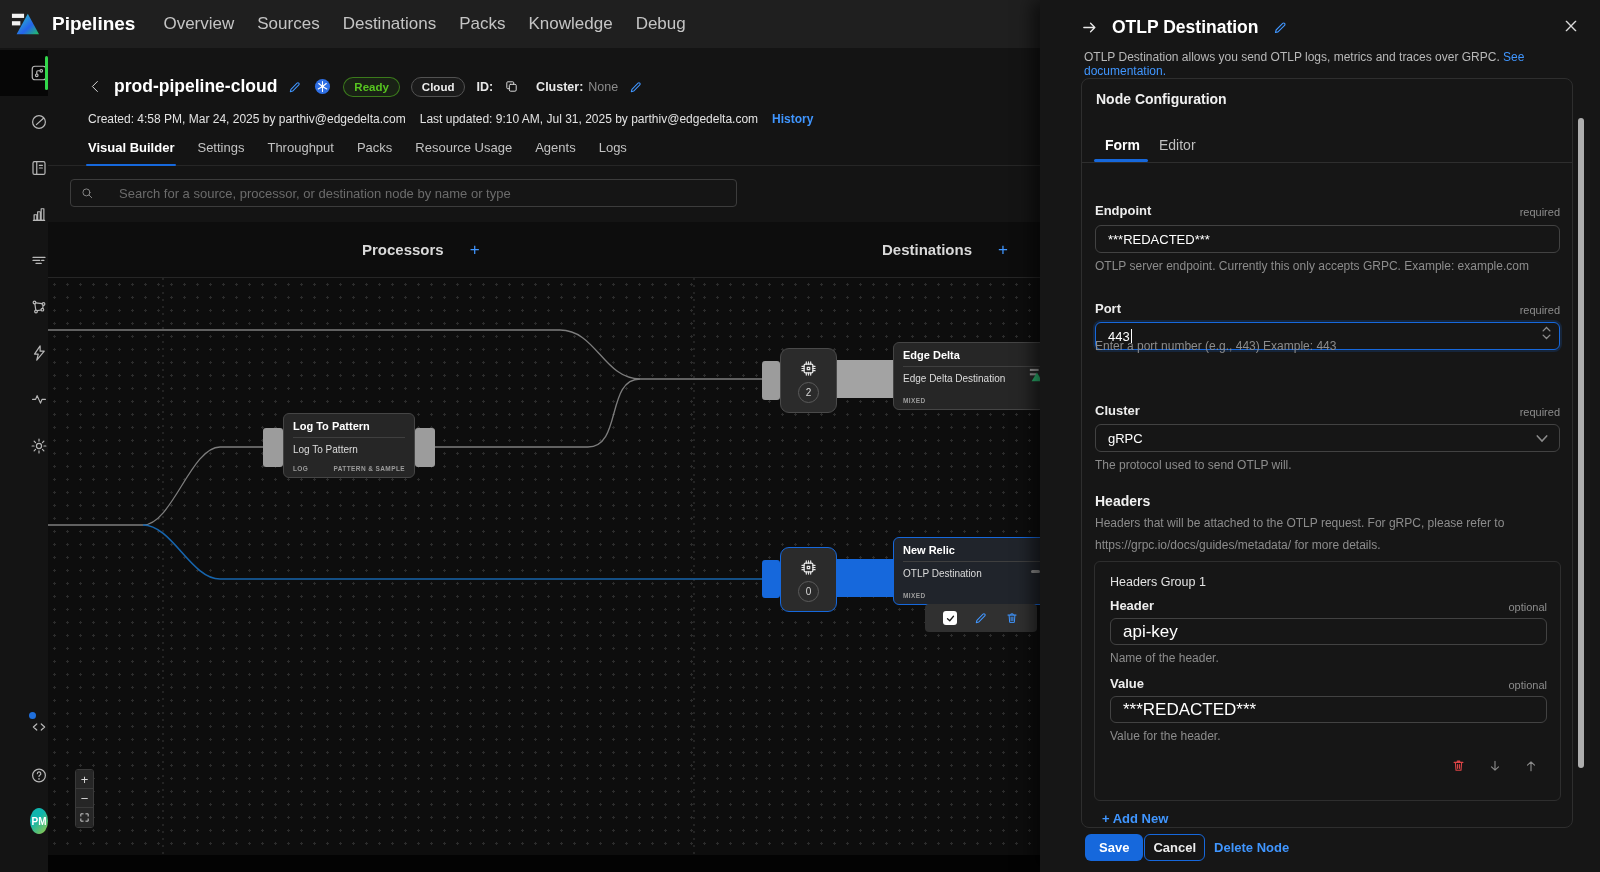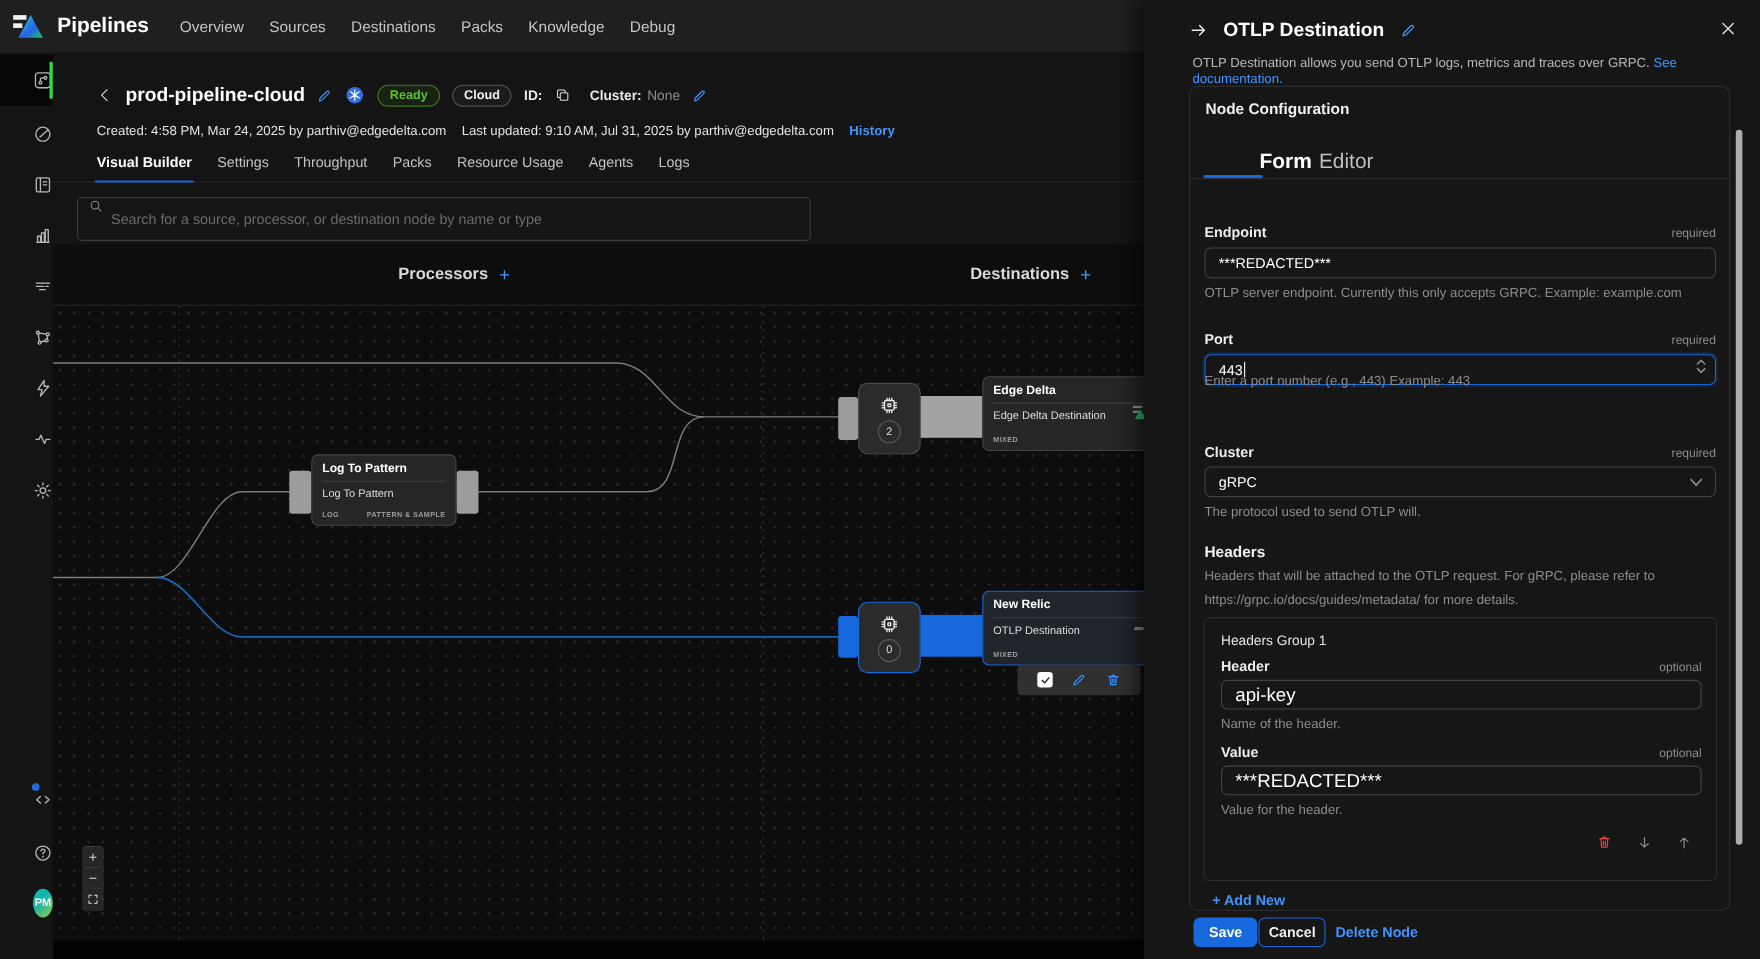--- a/index.html
+++ b/index.html
@@ -9,21 +9,21 @@
     background:#0d0d0d; font-family:"Liberation Sans", sans-serif; color:#e8e8e8;
   }
   .abs { position:absolute; }
   svg { display:block; }
   .icon { stroke:#b8b8b8; fill:none; stroke-width:1.6; stroke-linecap:round; stroke-linejoin:round; }
 
   
   .topnav { position:absolute; left:0; top:0; width:1040px; height:48px; background:#1f1f1f; display:flex; align-items:center; z-index:3; }
   .topnav .app-title { font-size:19px; font-weight:700; color:#fff; margin-left:16px; }
   .topnav .nav-items { display:flex; gap:23px; margin-left:28px; }
-  .topnav .nav-items span { font-size:14px; color:#c4c4c4; cursor:pointer; }
+  .topnav .nav-items span { font-size:17px; color:#c4c4c4; cursor:pointer; }
 
   
   .sidebar { position:absolute; left:0; top:48px; width:48px; height:824px; background:#141414; z-index:3; }
   .sb-item { position:absolute; left:0; width:48px; height:46px; display:flex; align-items:center; justify-content:center;padding-left:30px; }
   .sb-active { background:#060606; }
   .sb-green-bar { position:absolute; right:0; top:6px; width:3px; height:34px; background:#32d74b; border-radius:2px; }
   .avatar { width:26px; height:26px; border-radius:50%; background:linear-gradient(135deg,#0fb5ae 40%,#b5cc2e 110%); display:flex; align-items:center; justify-content:center; font-size:10px; font-weight:700; color:#fff; }
   .blue-dot { position:absolute; right:12px; top:8px; width:7px; height:7px; border-radius:50%; background:#1f6fdc; }
 
   
@@ -31,29 +31,29 @@
   .pipe-title { font-size:17.5px; font-weight:700; color:#fff; }
   .badge { height:20px; border-radius:10px; display:inline-flex; align-items:center; padding:0 10px; font-size:11.5px; font-weight:600; }
   .badge-ready { color:#57c520; border:1px solid rgba(87,197,32,.55); background:rgba(87,197,32,.08); }
   .badge-cloud { color:#ededed; border:1px solid #525252; background:rgba(255,255,255,.03); }
   .meta-line { font-size:12px; color:#e3e3e3; }
   .link { color:#4096ff; cursor:pointer; }
   .tabs-bar { position:absolute; left:0; top:92px; width:100%; height:26px; border-bottom:1px solid #262626; display:flex; gap:23px; padding-left:40px; }
   .tab { font-size:13px; color:#c2c2c2; padding-bottom:8px; position:relative; cursor:pointer; white-space:nowrap; }
   .tab.active { color:#fff; font-weight:700;text-align:center; }
   .tab.active::after { content:""; position:absolute; left:-2px; right:-2px; bottom:-1px; height:2.5px; background:#1668dc; border-radius:2px; }
-  .searchbox { position:absolute; left:22px; top:131px; width:667px; height:40px; border:1px solid #3c3c3c; border-radius:4px; background:#151515; display:flex; padding:0 9px; gap:7px; }
+  .searchbox { position:absolute; left:22px; top:131px; width:667px; height:28px; border:1px solid #3c3c3c; border-radius:4px; background:#151515; display:flex; align-items:center; padding:0 9px; gap:25px; }
   .searchbox input { flex:1; background:transparent; border:0; outline:0; color:#ddd; font-size:13px; font-family:"Liberation Sans",sans-serif; }
   .searchbox input::placeholder { color:#6b6b6b; }
 
   
   .canvas { position:absolute; left:0; top:174px; width:992px; height:633px; background:#0d0d0d; overflow:hidden; }
   .dots { position:absolute; left:0; top:56px; width:992px; height:577px;
     background-image:radial-gradient(circle,#2c2c2c 1px,transparent 1.3px); background-size:13px 13px; }
-  .col-head { position:absolute; top:19px; display:flex; align-items:center; gap:10px; }
+  .col-head { position:absolute; top:19px; display:flex; align-items:center; gap:26px; }
   .col-head .cl { font-size:15px; font-weight:600; color:#d9d9d9; }
   .col-head .plus { font-size:17px; color:#4096ff; cursor:pointer; line-height:1; }
   .canvas-divider { position:absolute; left:0; top:55px; width:992px; height:1px; background:#262626; }
 
   .node-tab { position:absolute; width:20px; height:39px; background:#9c9c9c; border-radius:3px; }
   .pnode { position:absolute; background:#262626; border:1px solid #454545; border-radius:6px; padding:6px 9px 5px; display:flex; flex-direction:column; cursor:pointer; }
   .pnode-title { font-size:11px; font-weight:700; color:#fff; padding-bottom:5px; border-bottom:1px solid #3f3f3f; }
   .pnode-sub { font-size:10px; color:#dcdcdc; margin-top:6px; }
   .pnode-tags { margin-top:auto; display:flex; justify-content:space-between; font-size:6.5px; font-weight:700; color:#9c9c9c; letter-spacing:.4px; }
   .chip-node { position:absolute; width:57px; height:65px; background:#2b2b2b; border:1px solid #4a4a4a; border-radius:9px; display:flex; flex-direction:column; align-items:center; justify-content:center; gap:3px; cursor:pointer; }
@@ -67,21 +67,21 @@
   .zoomctl { position:absolute; left:27px; top:547px; width:19px; display:flex; flex-direction:column; border:1px solid #3a3a3a; border-radius:3px; overflow:hidden; }
   .zoomctl > div { height:19px; background:#262626; color:#d9d9d9; font-size:13px; display:flex; align-items:center; justify-content:center; border-bottom:1px solid #3a3a3a; cursor:pointer; }
   .zoomctl > div:last-child { border-bottom:0; }
   .bottom-strip { position:absolute; left:0; top:807px; width:992px; height:17px; background:#030303; }
 
   
   .panel { position:absolute; left:1040px; top:0; width:560px; height:872px; background:#161616; z-index:5; box-shadow:-8px 0 16px rgba(0,0,0,.55); }
   .panel-title { font-size:17.5px; font-weight:700; color:#fff; }
   .panel-desc { font-size:12px; color:#b8b8b8; }
   .cfg-card { position:absolute; left:41px; top:78px; width:492px; height:750px; border:1px solid #2e2e2e; border-radius:8px; }
-  .ptab { font-size:19px; cursor:pointer;margin-left:40px; }
+  .ptab { font-size:14px; cursor:pointer; }
   .ptab.active { color:#fff; font-weight:700; }
   .ptab.inactive { color:#bfbfbf; }
   .ptab-underline { position:absolute; left:12px; top:80px; width:54px; height:2.5px; background:#1668dc; border-radius:2px; }
   .ptab-divider { position:absolute; left:0; top:83px; width:100%; height:1px; background:#2e2e2e; }
   .f-row { position:absolute; display:flex; justify-content:space-between; align-items:flex-end; width:465px; left:13px; }
   .f-label { font-size:13px; font-weight:700; color:#ededed; }
   .f-req { font-size:11px; color:#8c8c8c; }
   .f-input { position:absolute; left:13px; width:465px; height:28px; border:1px solid #424242; border-radius:6px; background:#161616; display:flex; align-items:center; padding:0 12px; font-size:13px; color:#fff; }
   .f-help { position:absolute; left:13px; font-size:12px; color:#8c8c8c; }
   .focused { border-color:#1668dc; box-shadow:0 0 0 2px rgba(22,104,220,.18); }

